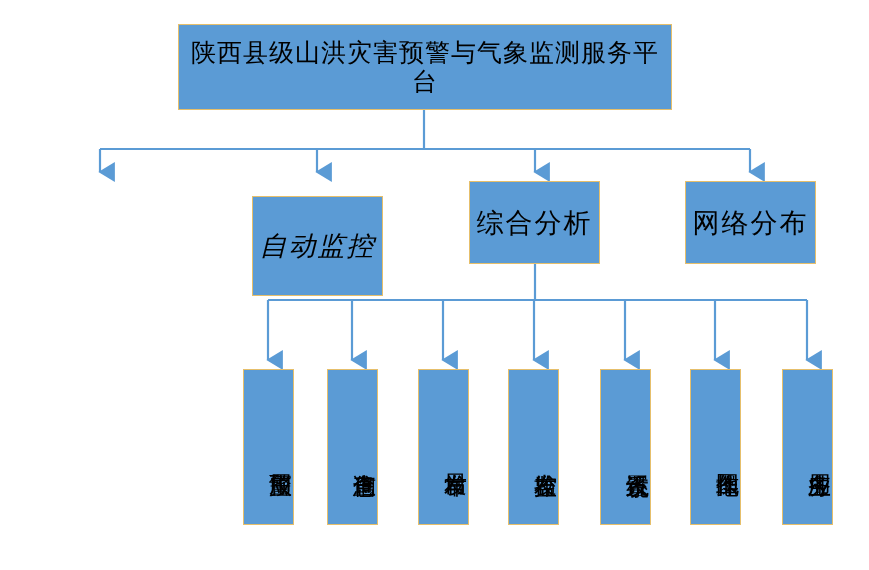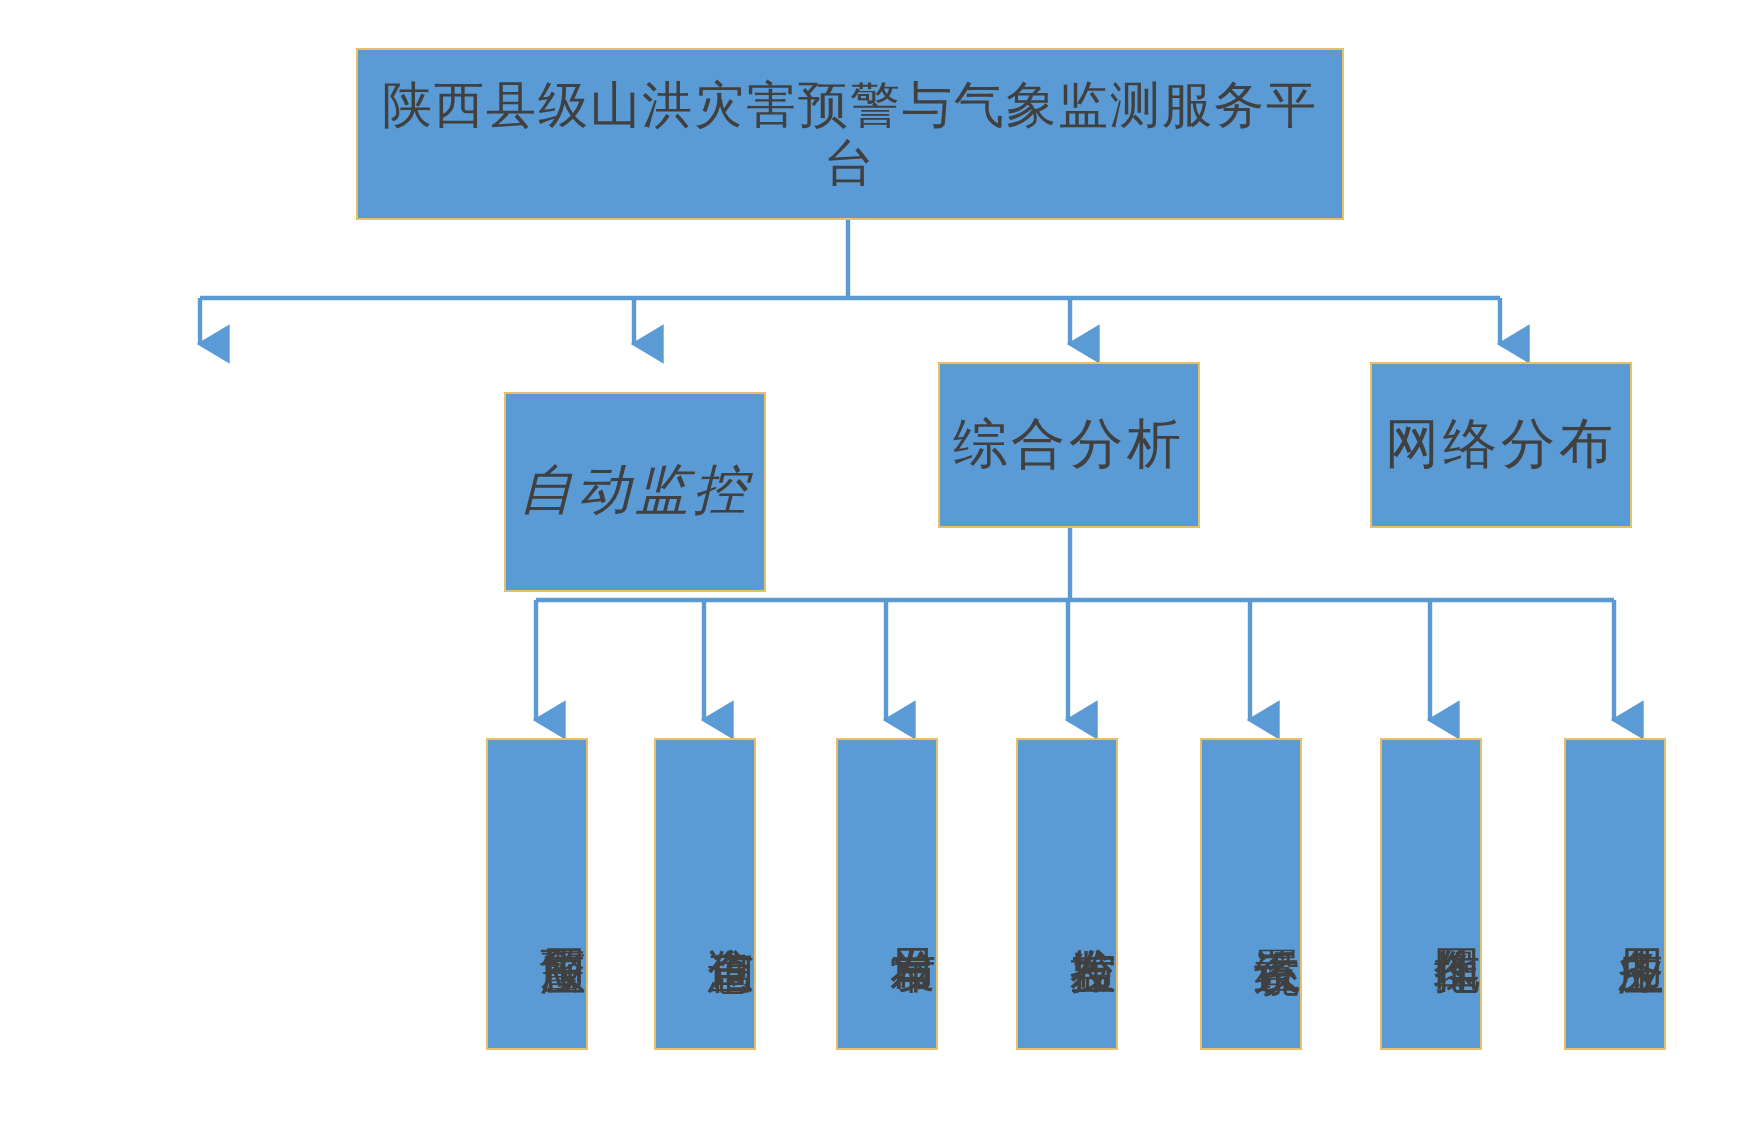--- a/index.html
+++ b/index.html
@@ -27,21 +27,21 @@
     pointer-events: none;
   }
   .node {
     position: absolute;
     box-sizing: border-box;
     background: #5B9BD5;
     border: 1.5px solid #E6BF6B;
     display: flex;
     align-items: center;
     justify-content: center;
-    color: #404040;
+    color: #000000;
     text-align: center;
     line-height: 1.18;
     z-index: 5;
   }
   .node-root {
     font-size: 25px;
     letter-spacing: 1px;
   }
   .node-mid {
     font-size: 27px;

